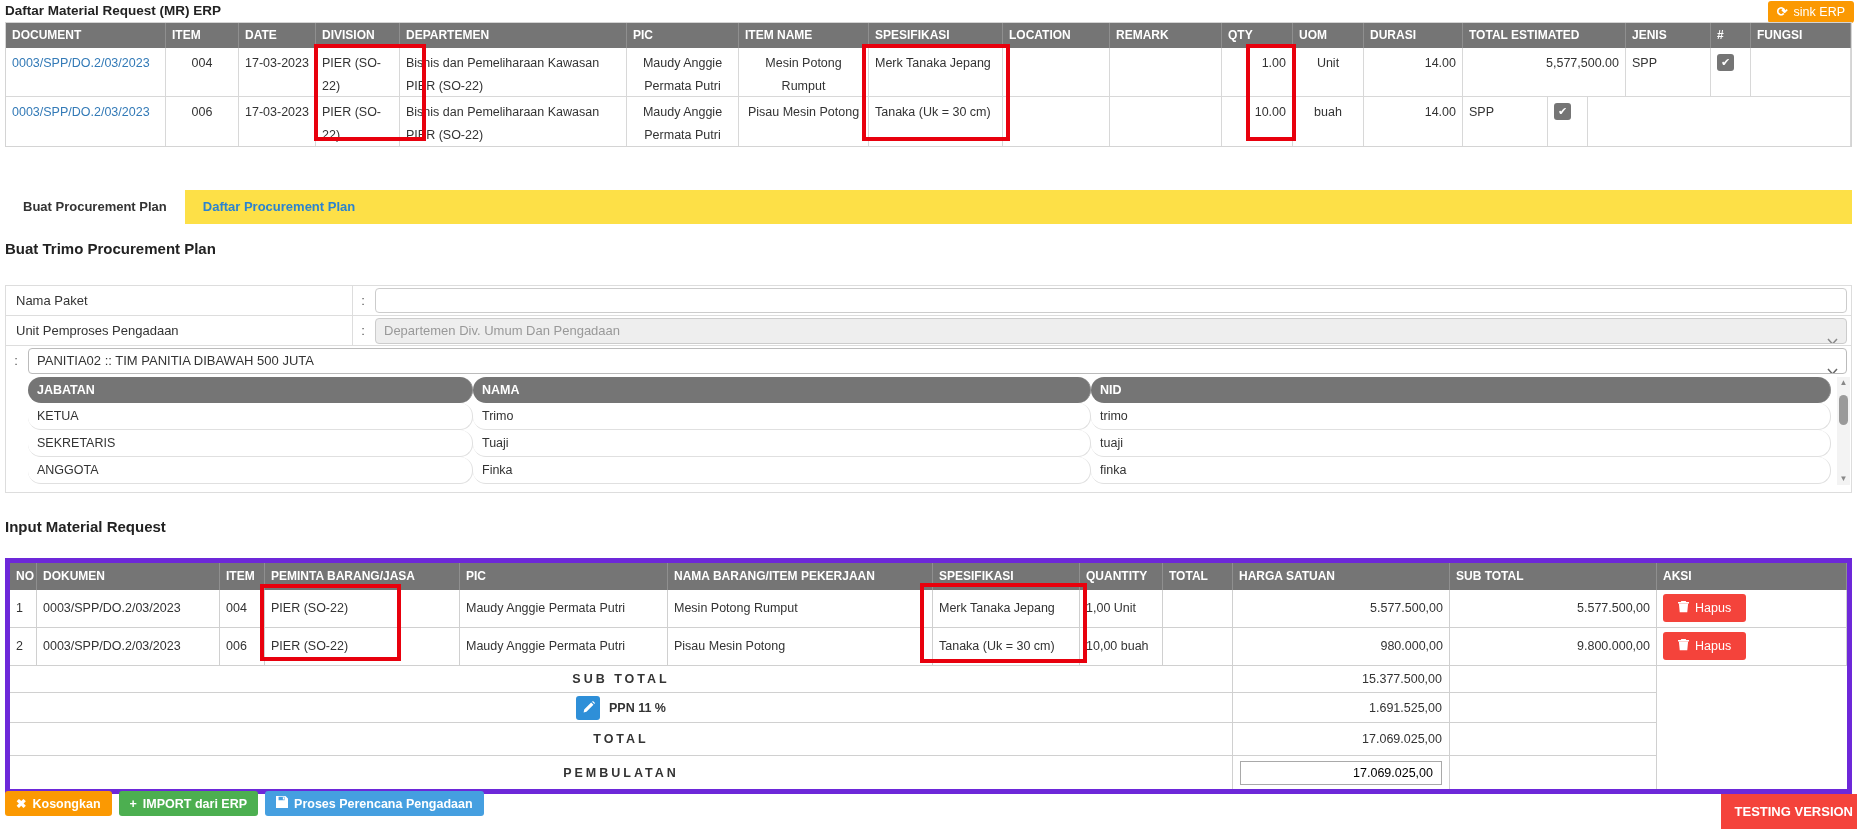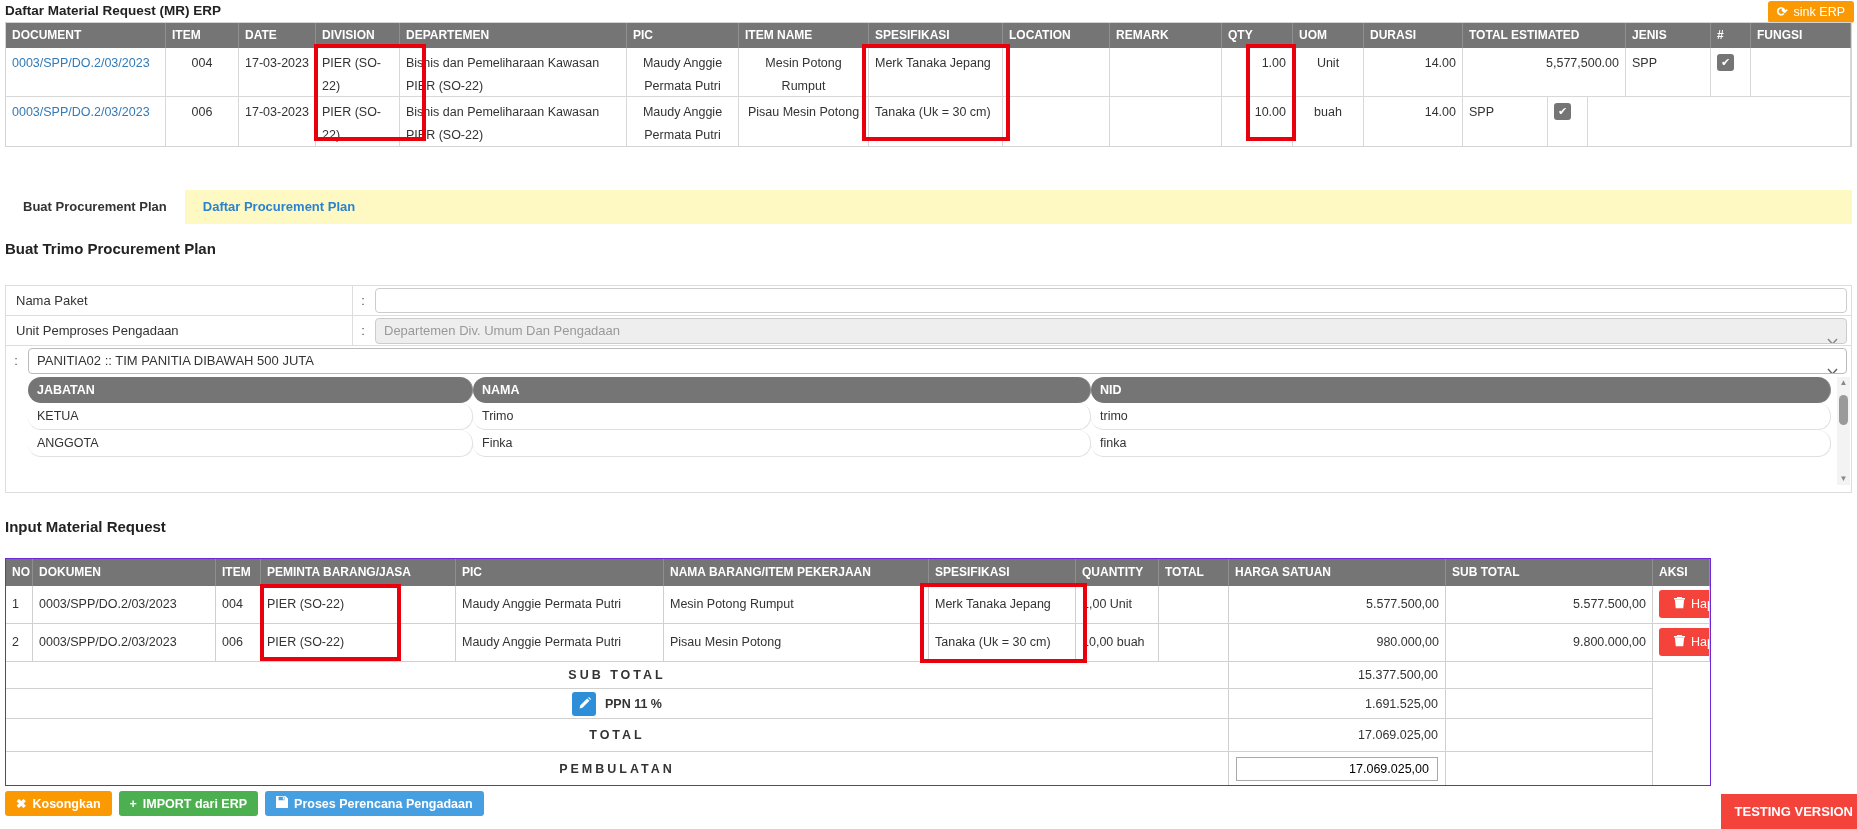--- a/index.html
+++ b/index.html
@@ -29,21 +29,21 @@
   .w-chk{width:40px}.w-fun{flex:1}
   .ta-c{text-align:center}.ta-r{text-align:right}
   a.doclink { color:#337ab7; text-decoration:none; }
   .checkbox { width:17px; height:17px; background:#757575; border-radius:3px; color:#fff;
     font-size:11px; line-height:17px; text-align:center; margin-top:2px; cursor:pointer; }
 
   
   .hl { position:absolute; border:4px solid #e8000d; z-index:6; pointer-events:none; }
 
   
-  .tabstrip { position:absolute; left:5px; top:190px; width:1847px; height:34px; background:#fef9c3; display:flex; }
+  .tabstrip { position:absolute; left:5px; top:190px; width:1847px; height:34px; background:#fde047; display:flex; }
   .tab { padding:0 18px; line-height:34px; font-size:13px; font-weight:bold; cursor:pointer; }
   .tab.active { background:#fff; color:#333; }
   .tab.inactive { color:#2b83d0; }
 
   
   .h-draft { position:absolute; left:5px; top:240px; font-size:15px; font-weight:bold; color:#222; }
   .form-box { position:absolute; left:5px; top:285px; width:1847px; height:208px; border:1px solid #ddd; }
   .frow { display:flex; border-bottom:1px solid #ddd; }
   .frow:last-child { border-bottom:none; }
   .frow.r1,.frow.r2 { height:30px; }
@@ -62,21 +62,21 @@
   .pcell { padding:6px 9px; font-size:12.5px; border-bottom:1px solid #e0e0e0; border-right:1px solid #e0e0e0;border-radius:13px; }
   .ph { background:#757575; color:#fff; font-weight:bold; font-size:12.5px; border-right:1px solid #8f8f8f; border-bottom:none; }
   .pw-jab{width:445px}.pw-nama{width:618px}.pw-nid{flex:1}
   .vscroll { position:absolute; right:1px; top:31px; width:13px; height:108px; background:#f3f3f3; }
   .vscroll .arr { display:block; text-align:center; font-size:8px; color:#888; line-height:12px; cursor:pointer; }
   .vscroll .arr.dn { position:absolute; bottom:0; left:0; right:0; }
   .vthumb { position:absolute; left:2px; top:18px; width:9px; height:30px; background:#9a9a9a; border-radius:5px; cursor:grab; }
 
   
   .h-imr { position:absolute; left:5px; top:518px; font-size:15px; font-weight:bold; color:#222; }
-  .imr-table { position:absolute; left:5px; top:558px; width:1706px; border:1px solid #6d28d9; }
+  .imr-table { position:absolute; left:5px; top:558px; width:1847px; border:5px solid #6d28d9; }
   .irow { display:flex; }
   .irow.hdr { height:27px; }
   .irow.data { height:38px; }
   .icell { border-right:1px solid #d0d0d0; border-bottom:1px solid #d0d0d0; padding:11px 6px 0 6px;
     font-size:12.5px; overflow:hidden; }
   .ih { background:#757575; color:#fff; font-weight:bold; font-size:12px; padding:6px; line-height:1.2;
     border-right:1px solid #8f8f8f; border-bottom:none; }
   .iw-no{width:27px}.iw-dok{width:183px}.iw-item{width:45px}.iw-pem{width:195px}.iw-pic{width:208px}
   .iw-nama{width:265px}.iw-spes{width:147px}.iw-qty{width:83px}.iw-lok{width:70px}.iw-har{width:217px}
   .iw-sub{width:207px}.iw-aksi{flex:1}
@@ -225,20 +225,25 @@
             <div class="pcell ph pw-jab">JABATAN</div>
             <div class="pcell ph pw-nama">NAMA</div>
             <div class="pcell ph pw-nid">NID</div>
           </div>
           <div class="prow">
             <div class="pcell pw-jab">KETUA</div>
             <div class="pcell pw-nama">Trimo</div>
             <div class="pcell pw-nid">trimo</div>
           </div>
           <div class="prow">
+            <div class="pcell pw-jab">SEKRETARIS</div>
+            <div class="pcell pw-nama">Tuaji</div>
+            <div class="pcell pw-nid">tuaji</div>
+          </div>
+          <div class="prow">
             <div class="pcell pw-jab">ANGGOTA</div>
             <div class="pcell pw-nama">Finka</div>
             <div class="pcell pw-nid">finka</div>
           </div>
         </div>
         <div class="vscroll">
           <span class="arr">▲</span>
           <div class="vthumb"></div>
           <span class="arr dn">▼</span>
         </div>

